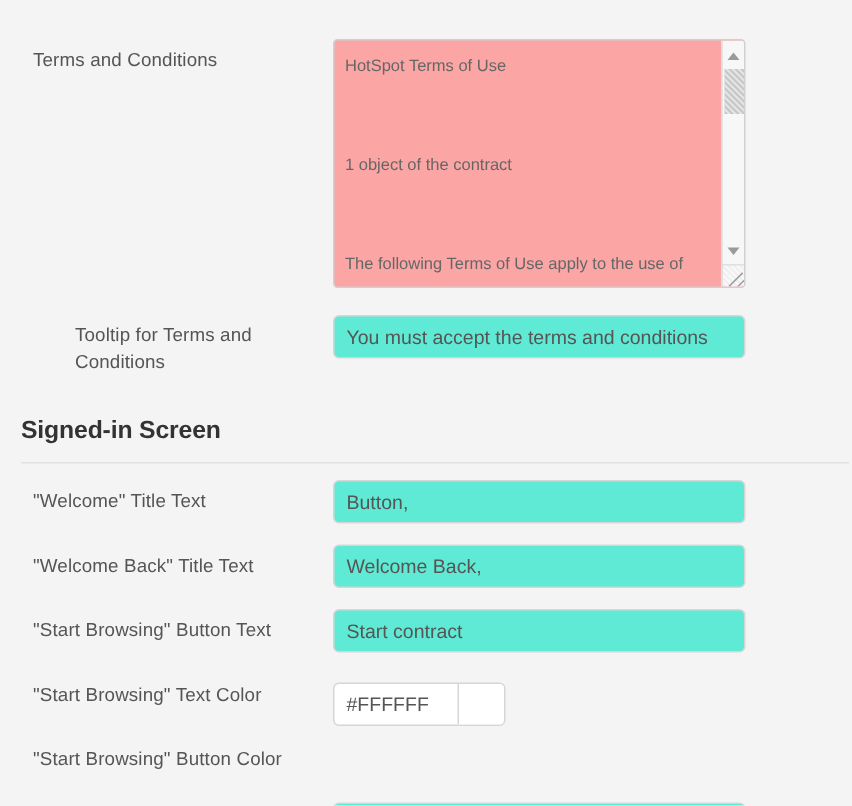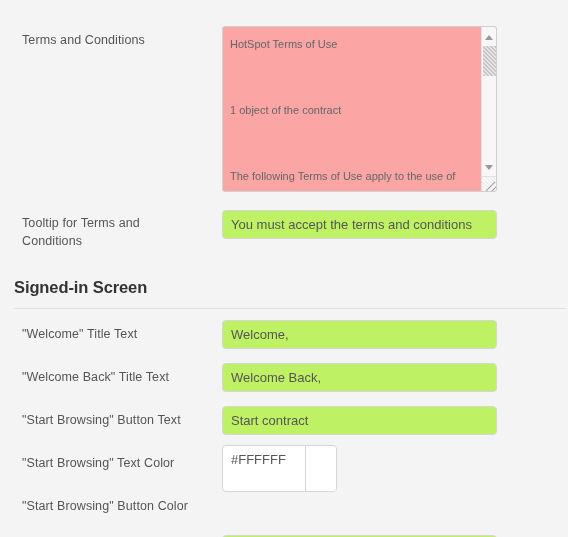--- a/index.html
+++ b/index.html
@@ -145,20 +145,21 @@
     right: -1px;
     bottom: 1px;
   }
 
   
   .row-tooltip {
     height: 68px;
   }
   .row-tooltip .label {
     top: 10px;
+    margin-left: 28px;
   }
   .row-tooltip .input {
     top: 6px;
   }
 
   
   .section {
     position: relative;
     height: 42px;
     text-align: center;
@@ -181,21 +182,21 @@
     background: #e2e2e2;
   }
 
   
   .input {
     position: absolute;
     left: 222px;
     top: 3px;
     width: 275px;
     height: 29px;
-    background: #bef264;
+    background: #5eead4;
     border: 1px solid #d6d6d6;
     border-radius: 4px;
     box-sizing: border-box;
   }
   .input .val {
     position: absolute;
     left: 8px;
     top: 6px;
     right: 6px;
     font-size: 13px;
@@ -212,23 +213,23 @@
     top: 11px;
   }
   .row-field .input {
     top: 6px;
   }
 
   
   .color-wrap {
     position: absolute;
     left: 222px;
-    top: 2px;
+    top: 12px;
     width: 115px;
-    height: 47px;
+    height: 29px;
     border: 1px solid #d6d6d6;
     border-radius: 4px;
     box-sizing: border-box;
     background: #ffffff;
     overflow: hidden;
   }
   .color-wrap .val {
     position: absolute;
     left: 8px;
     top: 6px;
@@ -286,21 +287,21 @@
   </div>
 
   <div class="section">
     <div class="section-title">Signed-in Screen</div>
     <div class="section-rule"></div>
   </div>
 
   <div class="row row-field">
     <div class="label">"Welcome" Title Text</div>
     <div class="input">
-      <div class="val">Welcome,</div>
+      <div class="val">Button,</div>
     </div>
   </div>
 
   <div class="row row-field">
     <div class="label">"Welcome Back" Title Text</div>
     <div class="input">
       <div class="val">Welcome Back,</div>
     </div>
   </div>
 

